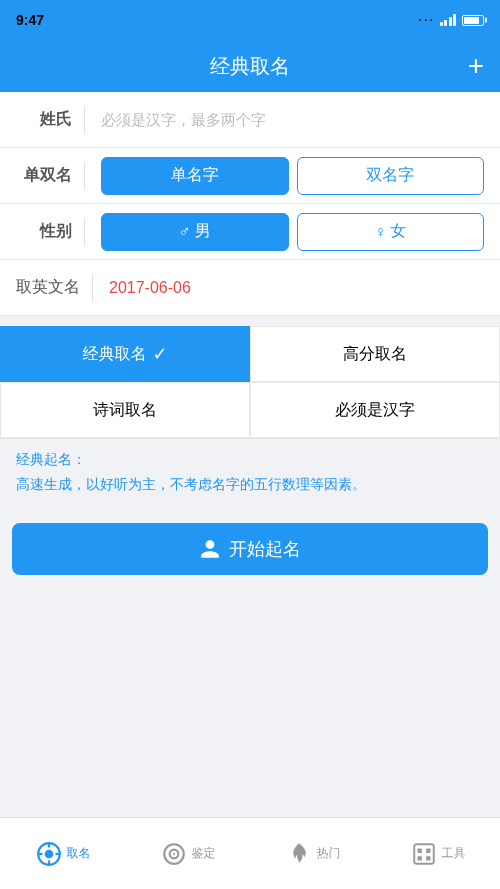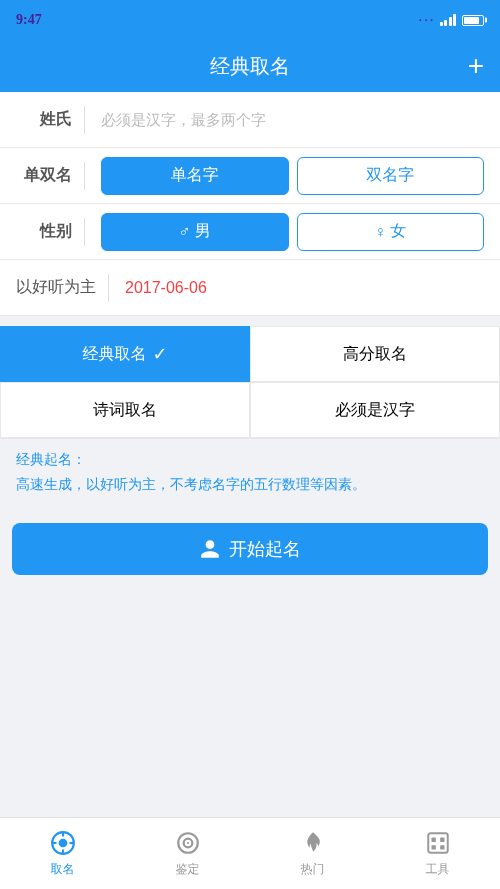--- a/index.html
+++ b/index.html
@@ -14,24 +14,23 @@
     }
 
     
     .status-bar {
       background: #2196f3;
       height: 40px;
       display: flex;
       align-items: center;
       justify-content: space-between;
       padding: 0 16px;
-      color: #4c1d95;
+      color: #000000;
       font-size: 14px;
       font-weight: 600;
-      font-family: Liberation Serif, serif;
     }
     .status-time { font-weight: 700; }
     .status-icons { display: flex; align-items: center; gap: 4px; font-size: 12px; }
 
     
     .header {
       background: #2196f3;
       height: 52px;
       display: flex;
       align-items: center;
@@ -226,21 +225,21 @@
       width: 500px;
       height: 72px;
       background: white;
       border-top: 1px solid #e0e0e0;
       display: flex;
       align-items: center;
     }
     .nav-item {
       flex: 1;
       display: flex;
-      flex-direction: column;
+      flex-direction: row;
       align-items: center;
       justify-content: center;
       gap: 4px;
       cursor: pointer;
       height: 100%;
     }
     .nav-icon {
       width: 28px;
       height: 28px;
       display: flex;
@@ -345,21 +344,21 @@
       <button class="toggle-btn">
         <span>♀</span>
         <span>女</span>
       </button>
     </div>
   </div>
 
 </div>
 
 <div class="date-row">
-  <span class="date-label">以好听为主</span>
+  <span class="date-label">取英文名</span>
   <div class="date-separator"></div>
   <span class="date-value">2017-06-06</span>
 </div>
 
 <div class="section-gap"></div>
 
 <div class="name-grid">
   <div class="name-cell active">
     <span>经典取名</span>
     <span class="check-icon">✓</span>

